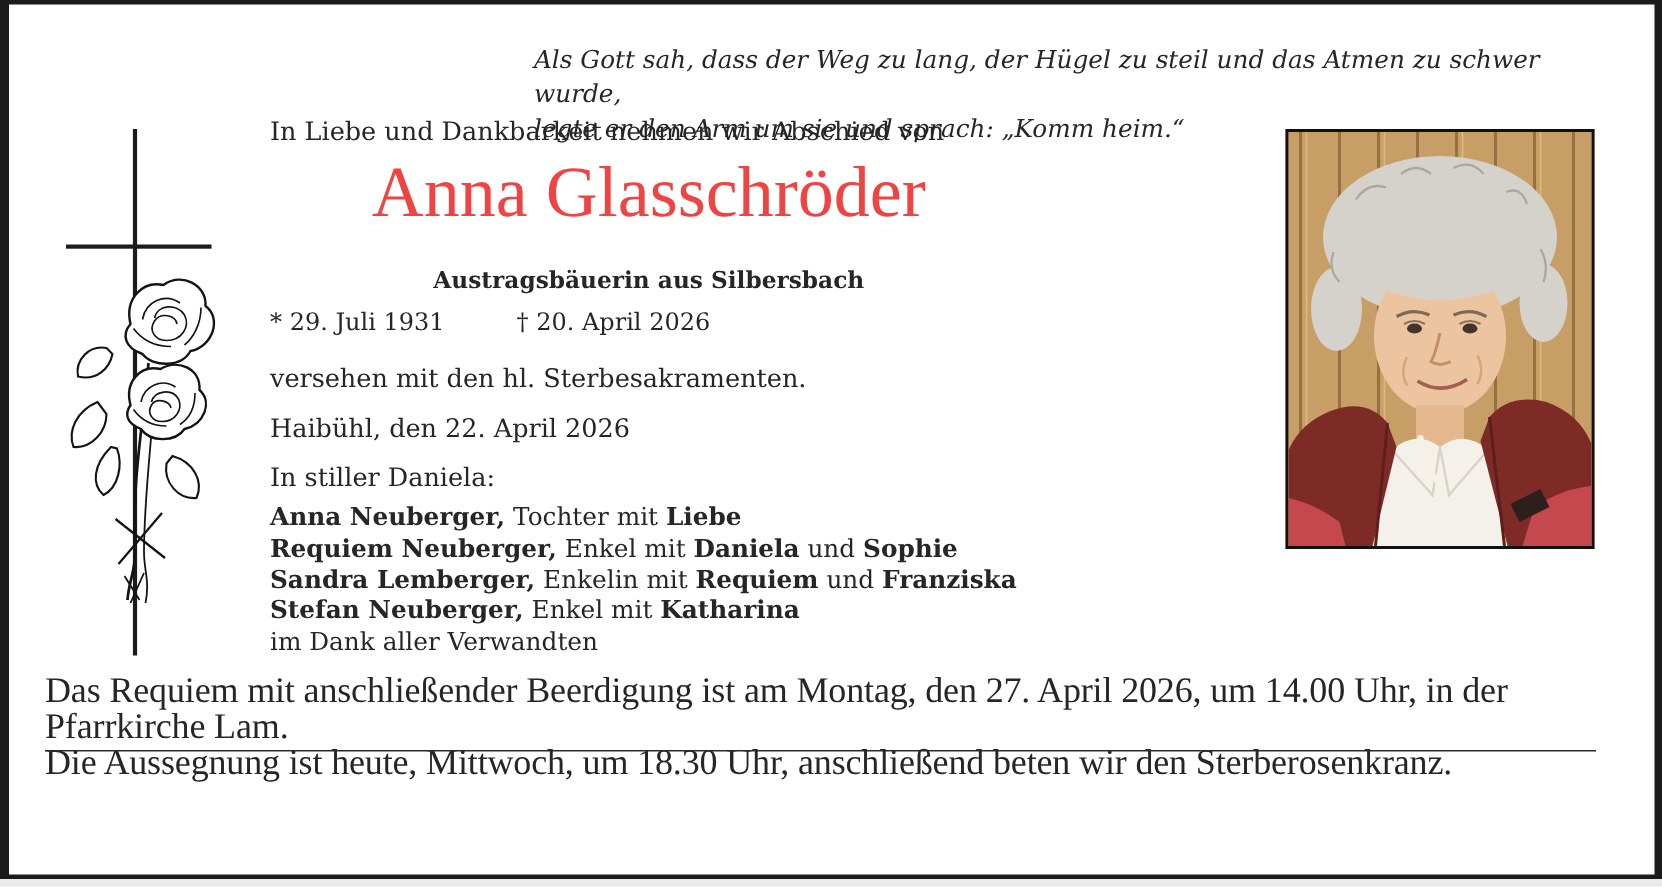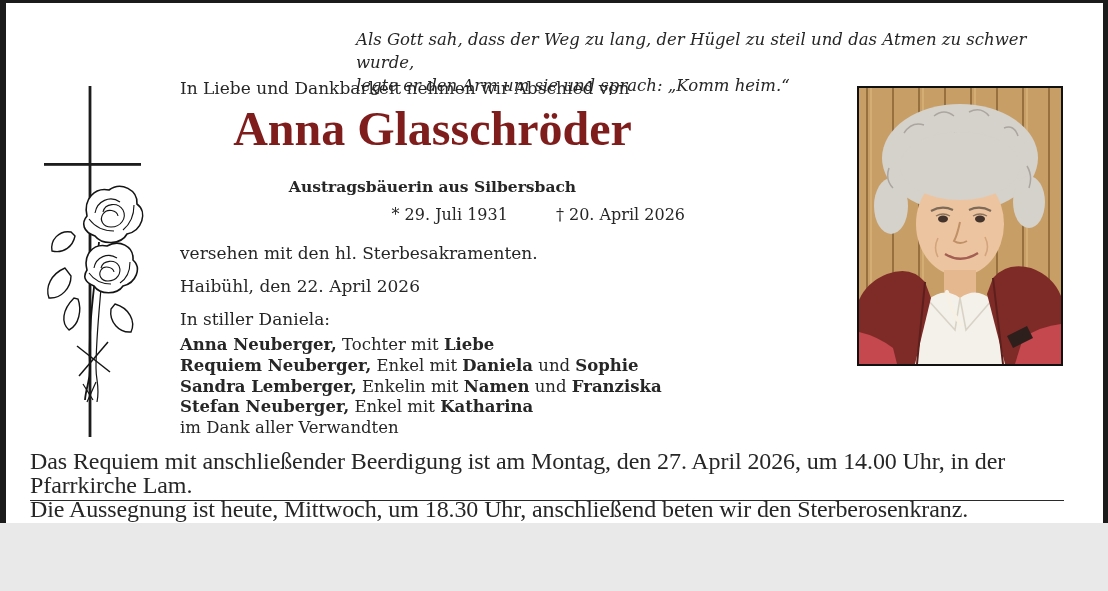--- a/index.html
+++ b/index.html
@@ -1,18 +1,18 @@
 <!DOCTYPE html>
 <html lang="de"><head>
 <meta charset="utf-8">
 <style>
   html,body{margin:0;padding:0;background:#e9e9e9;}
   .page{
     position:relative;
-    width:1108px;height:523px;
+    width:1108px;height:586px;
     background:#ffffff;
     font-family:"DejaVu Serif", serif;
     color:#262626;
     overflow:hidden;
     margin:0 auto;
   }
   
   .frame{position:absolute;background:#1b1b1b;}
   .frame.top{left:0;top:0;width:1108px;height:3px;}
   .frame.bottom{left:0;top:583px;width:1108px;height:8px;}
@@ -21,24 +21,24 @@
 
   .quote{
     position:absolute;left:356px;top:28px;width:720px;
     font-style:italic;font-size:16.5px;line-height:23px;
   }
   .centercol{position:absolute;left:180px;width:505px;}
   .intro{top:78px;font-size:17px;}
   .name{
     top:103px;text-align:center;
     font-family:"Liberation Serif", serif;
-    font-weight:bold;font-size:48px;line-height:52px;color:#7f1d1d;
+    font-weight:normal;font-size:48px;line-height:52px;color:#ef4444;
   }
   .subtitle{top:177px;text-align:center;font-weight:bold;font-size:15.5px;}
-  .dates{top:205px;text-align:right;font-size:16px;}
+  .dates{top:205px;text-align:left;font-size:16px;}
   .dates .gap{display:inline-block;width:48px;}
   .pline{position:absolute;left:180px;font-size:17px;}
   .sacraments{top:243px;}
   .placedate{top:276px;}
   .trauer{top:309px;}
   .mourners{position:absolute;left:180px;top:335px;font-size:16.5px;line-height:20.8px;}
   .mourners .b{font-weight:bold;}
 
   .service, .thanks{
     position:absolute;left:30px;width:1048px;
@@ -105,21 +105,21 @@
   <div class="centercol dates">
     <span>* 29. Juli 1931</span><span class="gap"></span><span>† 20. April 2026</span>
   </div>
 
   <div class="pline sacraments">versehen mit den hl. Sterbesakramenten.</div>
   <div class="pline placedate">Haibühl, den 22. April 2026</div>
   <div class="pline trauer">In stiller Daniela:</div>
   <div class="mourners">
       <div><span class="b">Anna Neuberger,</span><span> Tochter mit </span><span class="b">Liebe</span></div>
       <div><span class="b">Requiem Neuberger,</span><span> Enkel mit </span><span class="b">Daniela</span><span> und </span><span class="b">Sophie</span></div>
-      <div><span class="b">Sandra Lemberger,</span><span> Enkelin mit </span><span class="b">Namen</span><span> und </span><span class="b">Franziska</span></div>
+      <div><span class="b">Sandra Lemberger,</span><span> Enkelin mit </span><span class="b">Requiem</span><span> und </span><span class="b">Franziska</span></div>
       <div><span class="b">Stefan Neuberger,</span><span> Enkel mit </span><span class="b">Katharina</span></div>
       <div><span>im Dank aller Verwandten</span></div>
     </div>
 
   <div class="service">
     <div>Das Requiem mit anschließender Beerdigung ist am Montag, den 27. April 2026, um 14.00 Uhr, in der Pfarrkirche Lam.</div>
     <div>Die Aussegnung ist heute, Mittwoch, um 18.30 Uhr, anschließend beten wir den Sterberosenkranz.</div>
   </div>
 
   <div class="rule"></div>

